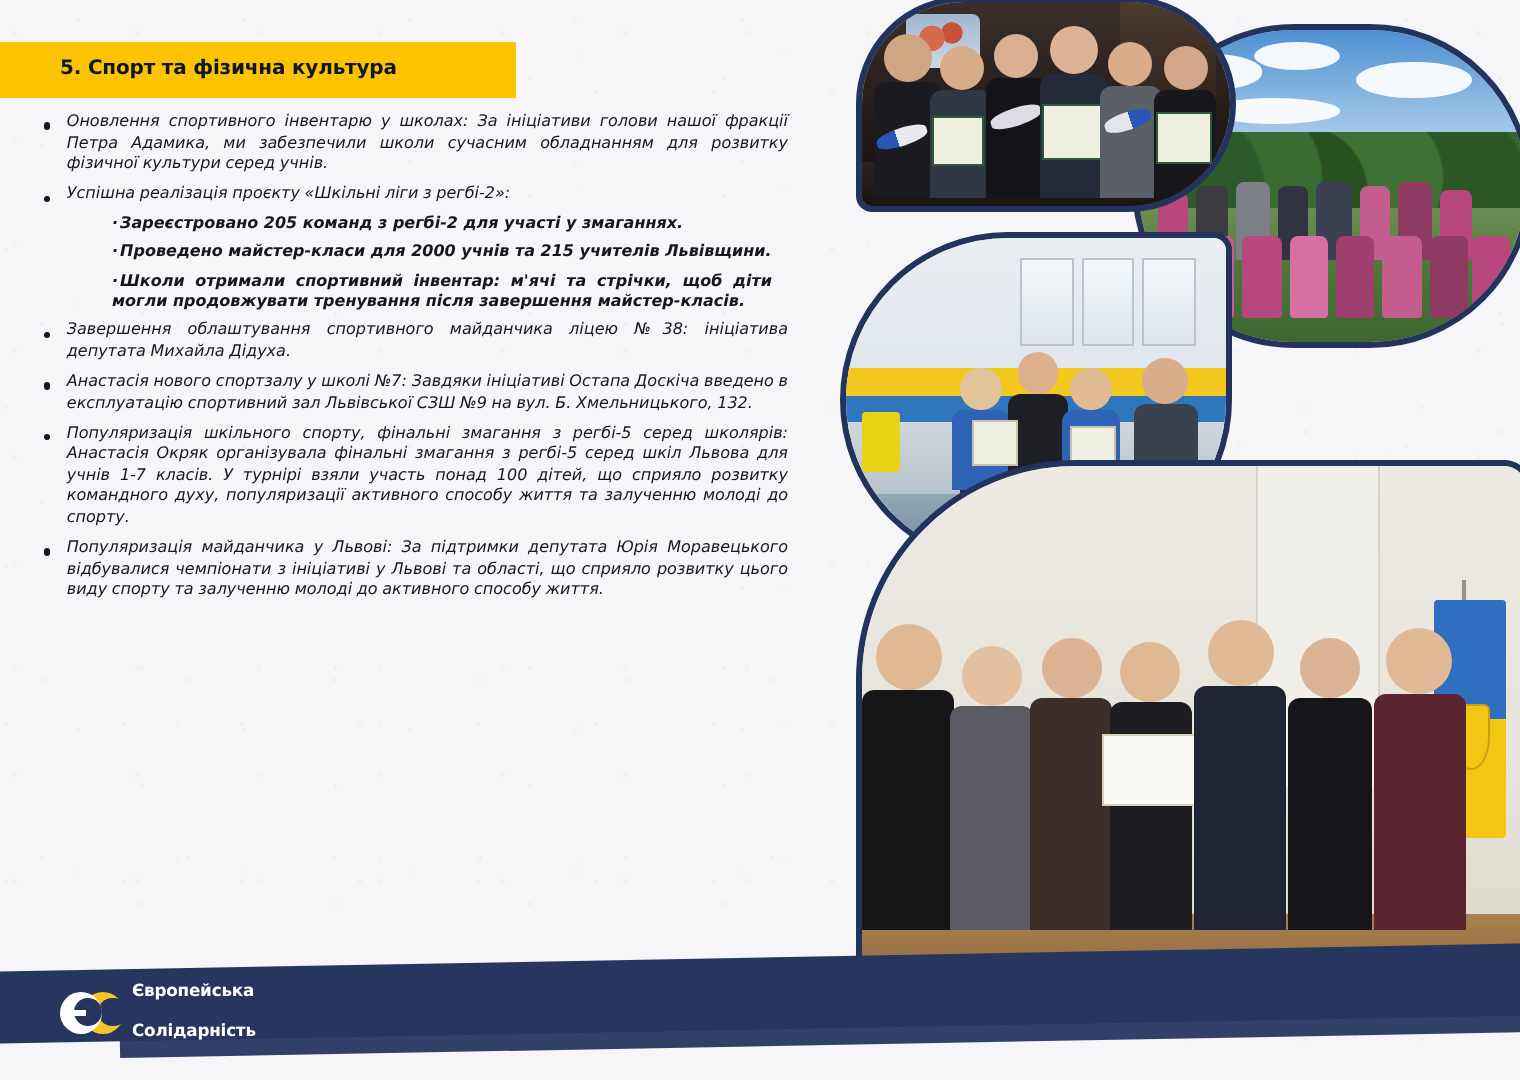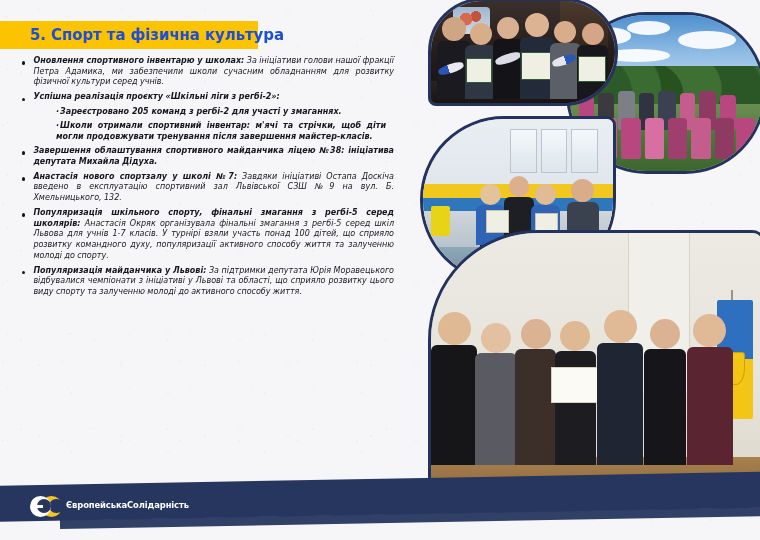--- a/index.html
+++ b/index.html
@@ -50,23 +50,23 @@
     height: 28px;
     background: #fcc400;
     display: flex;
     align-items: center;
     box-sizing: border-box;
     padding-left: 30px;
   }
   #title-bar .title-text {
     font-family: "DejaVu Sans", sans-serif;
     font-weight: bold;
-    font-size: 15px;
+    font-size: 10px;
     line-height: 1;
-    color: #1d4ed8;
+    color: #0f172a;
     letter-spacing: -0.1px;
     white-space: nowrap;
   }
 
   
   #content {
     position: absolute;
     left: 22px;
     top: 56px;
     width: 372px;
@@ -89,21 +89,21 @@
     font-family: "DejaVu Sans", sans-serif;
     font-style: italic;
     font-size: 8px;
     line-height: 10.6px;
     color: #16161e;
     text-align: justify;
     text-justify: inter-word;
     word-spacing: -0.2px;
   }
   .bullet-body .lead {
-    font-weight: bold;
+    font-weight: normal;
     margin-top: 25px;
   }
 
   .sub-item {
     margin: 3.5px 0 3.5px 34px;
     font-family: "DejaVu Sans", sans-serif;
     font-style: italic;
     font-weight: bold;
     font-size: 8px;
     line-height: 10.6px;
@@ -403,23 +403,24 @@
   #brand .mark .ce::before {
     content: "";
     position: absolute;
     left: 7.5px; top: 3.2px;
     width: 15px; height: 14.5px;
     border-radius: 50%;
     background: #26365f;
   }
   #brand .words {
     display: flex;
-    flex-direction: row;
+    flex-direction: column;
     justify-content: flex-start;
     line-height: 9.6px;
+    gap: 10px;
   }
   #brand .words span {
     font-family: "DejaVu Sans", sans-serif;
     font-weight: bold;
     font-size: 8.4px;
     color: #ffffff;
     letter-spacing: -0.1px;
     white-space: nowrap;
   }
 
@@ -450,20 +451,21 @@
     <div class="bullet-item">
       <span class="bullet-dot"></span>
       <div class="bullet-body"><span class="lead">Оновлення спортивного інвентарю у школах:</span><span> За ініціативи голови нашої фракції Петра Адамика, ми забезпечили школи сучасним обладнанням для розвитку фізичної культури серед учнів.</span></div>
     </div>
 
     <div class="bullet-item">
       <span class="bullet-dot"></span>
       <div class="bullet-body"><span class="lead">Успішна реалізація проєкту «Шкільні ліги з регбі-2»:</span></div>
     </div>
     <div class="sub-item">Зареєстровано 205 команд з регбі-2 для участі у змаганнях.</div>
+    <div class="sub-item">Проведено майстер-класи для 2000 учнів та 215 учителів Львівщини.</div>
     <div class="sub-item">Школи отримали спортивний інвентар: м'ячі та стрічки, щоб діти могли продовжувати тренування після завершення майстер-класів.</div>
 
     <div class="bullet-item">
       <span class="bullet-dot"></span>
       <div class="bullet-body"><span class="lead">Завершення облаштування спортивного майданчика ліцею №38:</span><span class="lead"> ініціатива депутата Михайла Дідуха.</span></div>
     </div>
 
     <div class="bullet-item">
       <span class="bullet-dot"></span>
       <div class="bullet-body"><span class="lead">Анастасія нового спортзалу у школі №7:</span><span> Завдяки ініціативі Остапа Доскіча введено в експлуатацію спортивний зал Львівської СЗШ №9 на вул. Б. Хмельницького, 132.</span></div>

